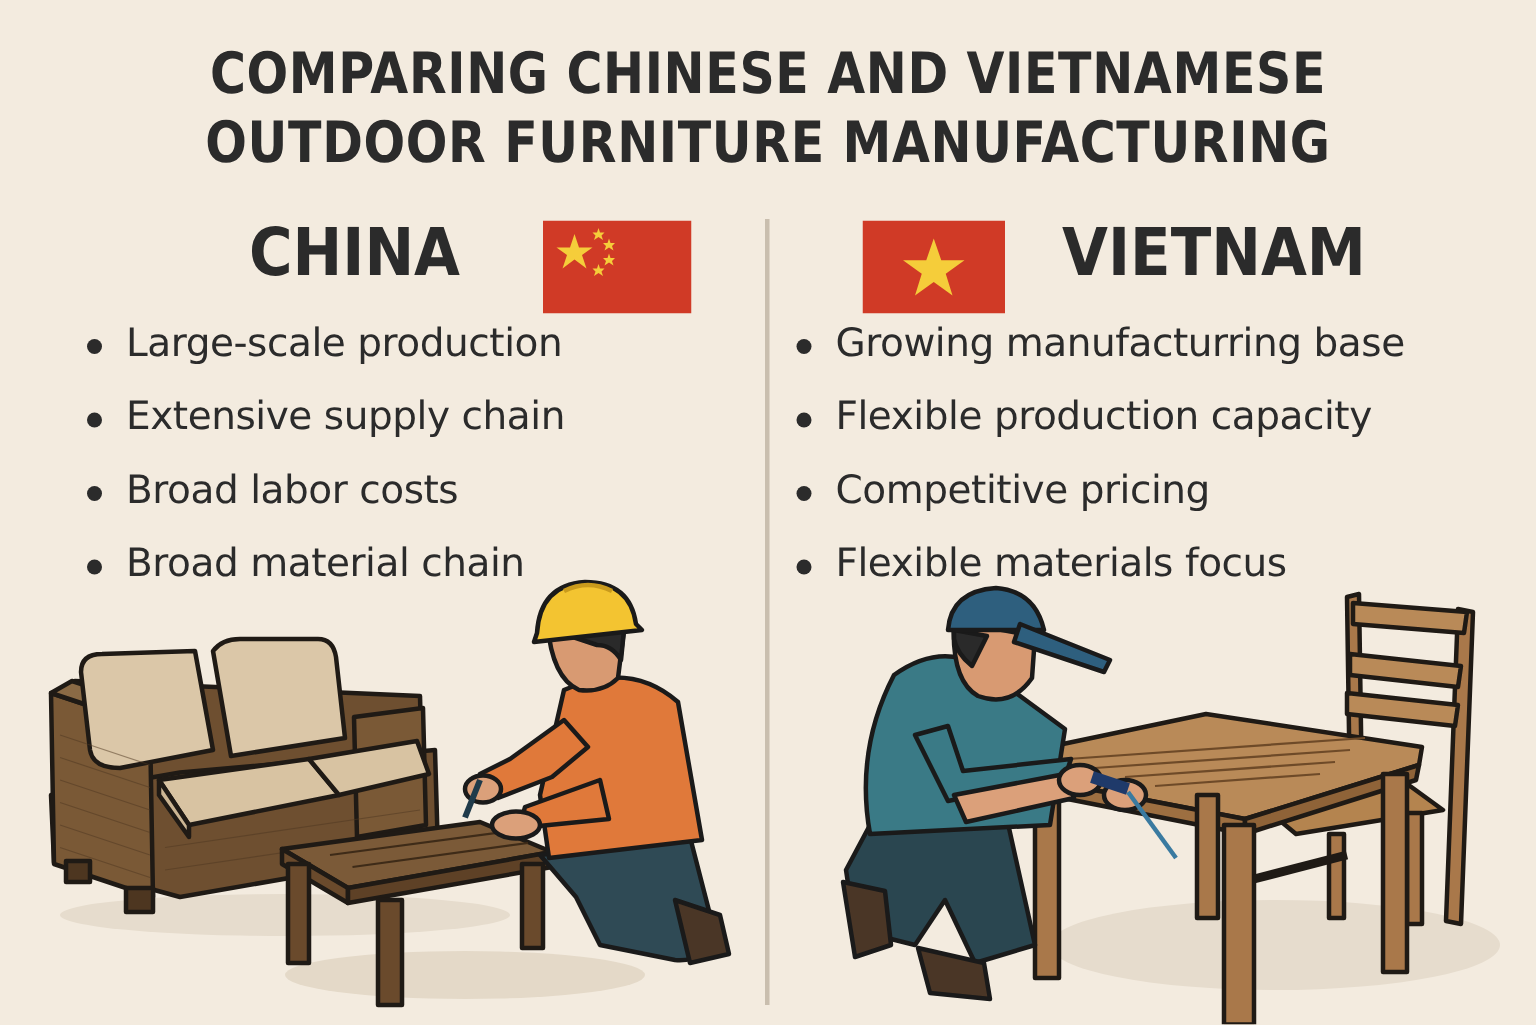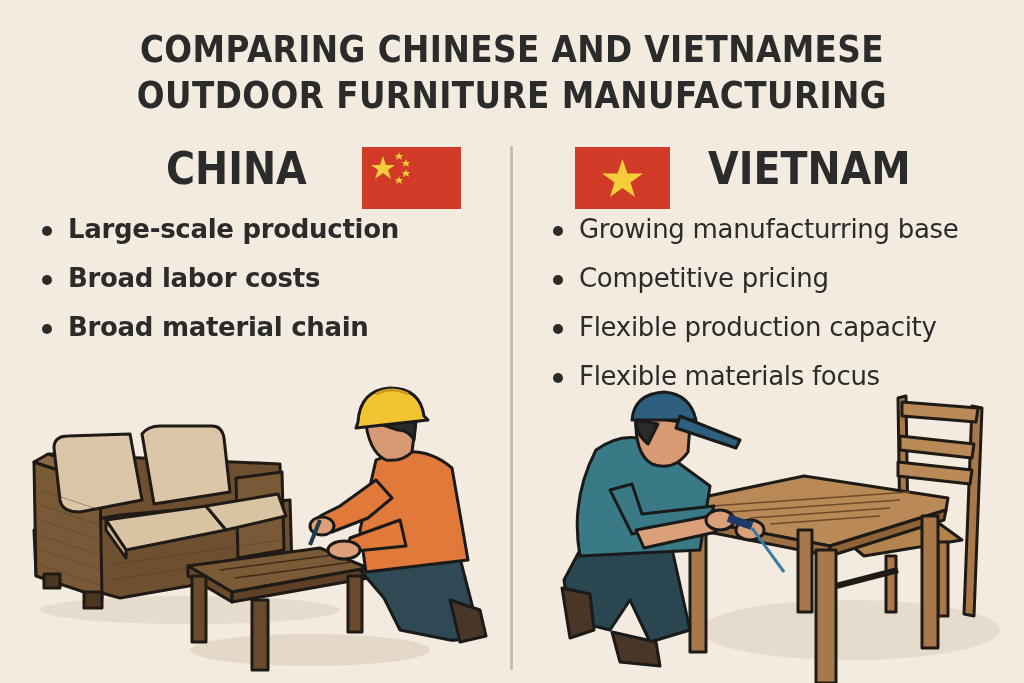--- a/index.html
+++ b/index.html
@@ -62,22 +62,23 @@
 <div class="country" style="left:166px;">CHINA</div>
 <svg class="flag" style="left:362px; top:147px;" width="99" height="62" viewBox="0 0 99 62">
   <rect width="99" height="62" fill="#d03a26"></rect>
   <polygon fill="#f5cd3a" points="21,9 24,18 33,18 26,23 29,32 21,26 13,32 16,23 9,18 18,18"></polygon>
   <polygon fill="#f5cd3a" points="37,5 38,8 41,8 39,10 40,13 37,11 34,13 35,10 33,8 36,8"></polygon>
   <polygon fill="#f5cd3a" points="44,12 45,15 48,15 46,17 47,20 44,18 41,20 42,17 40,15 43,15"></polygon>
   <polygon fill="#f5cd3a" points="44,22 45,25 48,25 46,27 47,30 44,28 41,30 42,27 40,25 43,25"></polygon>
   <polygon fill="#f5cd3a" points="37,29 38,32 41,32 39,34 40,37 37,35 34,37 35,34 33,32 36,32"></polygon>
 </svg>
 
-<ul class="bullets" style="left:40px; top:205px;font-weight:bold;">
+<ul class="bullets" style="left:56px; top:205px;">
   <li>Large-scale production</li>
+  <li>Extensive supply chain</li>
   <li>Broad labor costs</li>
   <li>Broad material chain</li>
 </ul>
 
 <svg class="illus" style="left:20px; top:380px;" width="480" height="300" viewBox="0 0 480 300">
 
   <ellipse cx="170" cy="230" rx="150" ry="14" fill="#e6dccd"></ellipse>
   <ellipse cx="290" cy="270" rx="120" ry="16" fill="#e4d9c8"></ellipse>
 
   <g stroke="#1f1a15" stroke-width="3" stroke-linejoin="round">
@@ -150,24 +151,24 @@
 </svg>
 
 <div class="divider"></div>
 
 <svg class="flag" style="left:575px; top:147px;" width="95" height="62" viewBox="0 0 95 62">
   <rect width="95" height="62" fill="#d03a26"></rect>
   <polygon fill="#f5cd3a" points="47.5,12 52.5,26.5 68,26.5 55.5,35.5 60,50 47.5,41 35,50 39.5,35.5 27,26.5 42.5,26.5"></polygon>
 </svg>
 <div class="country" style="left:708px;">VIETNAM</div>
 
-<ul class="bullets" style="left:551px; top:205px;">
+<ul class="bullets" style="left:529px; top:205px;">
   <li>Growing manufacturring base</li>
+  <li>Flexible production capacity</li>
   <li>Competitive pricing</li>
-  <li>Flexible production capacity</li>
   <li>Flexible materials focus</li>
 </ul>
 
 <svg class="illus" style="left:540px; top:380px;" width="484" height="303" viewBox="0 0 484 303">
   <ellipse cx="310" cy="250" rx="150" ry="30" fill="#e6dccd"></ellipse>
 
   <g stroke="#1f1a15" stroke-width="3" stroke-linejoin="round">
     <path d="M358 18 L366 16 L368 150 L360 152 Z" fill="#a9784a"></path>
     <path d="M432 26 L442 28 L434 236 L424 234 Z" fill="#a9784a"></path>
     <path d="M362 22 L438 28 L436 42 L362 36 Z" fill="#b98a58"></path>

